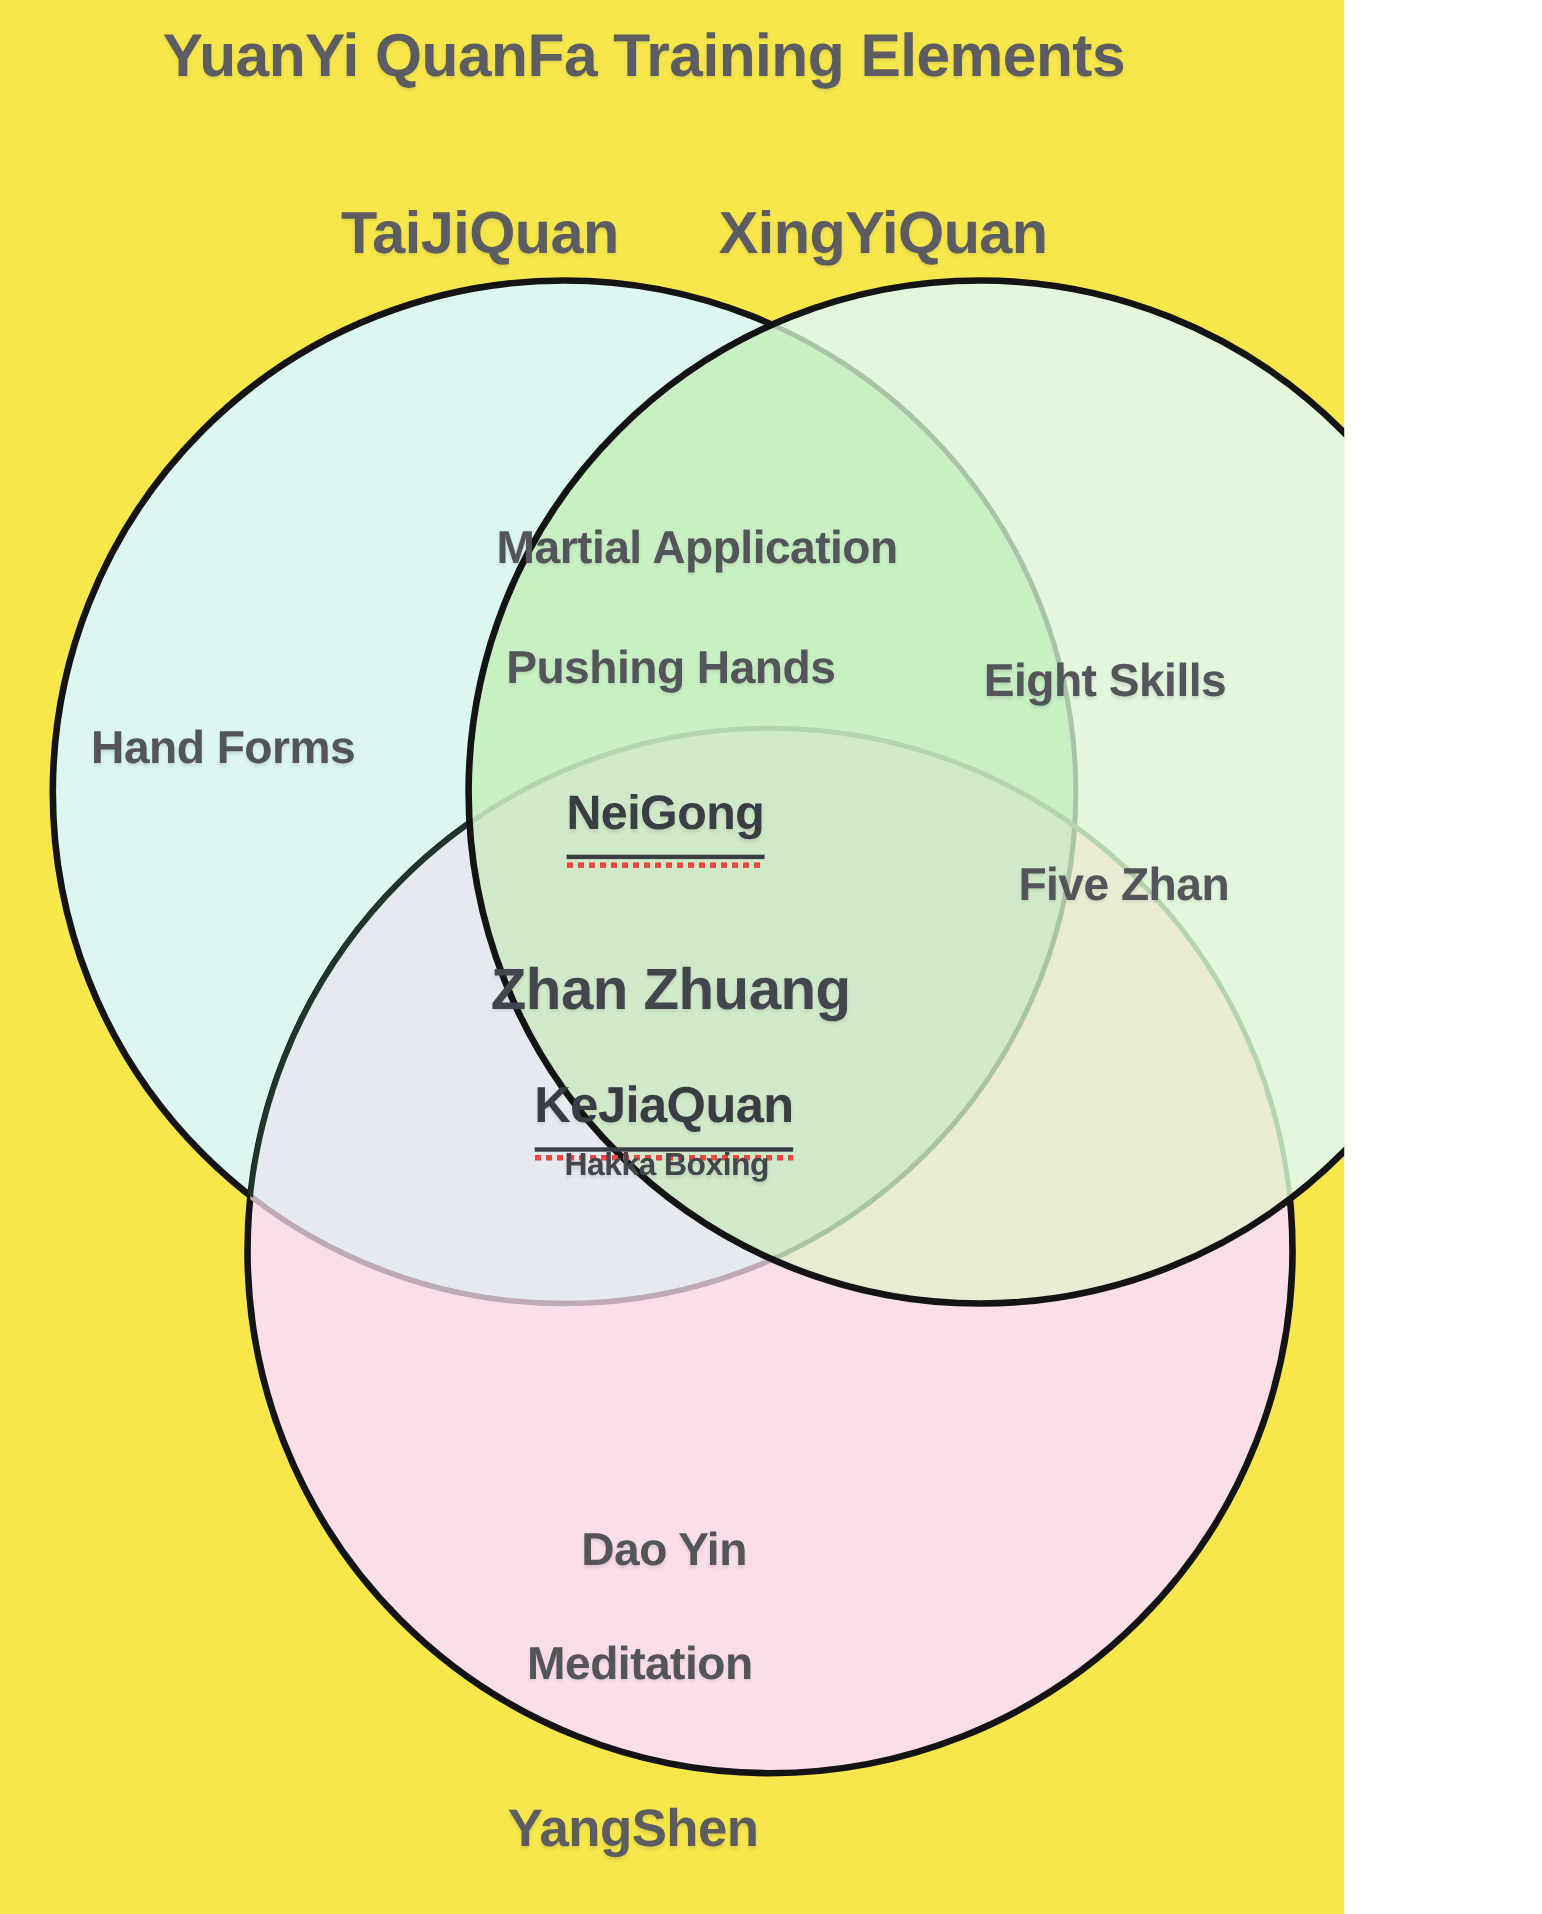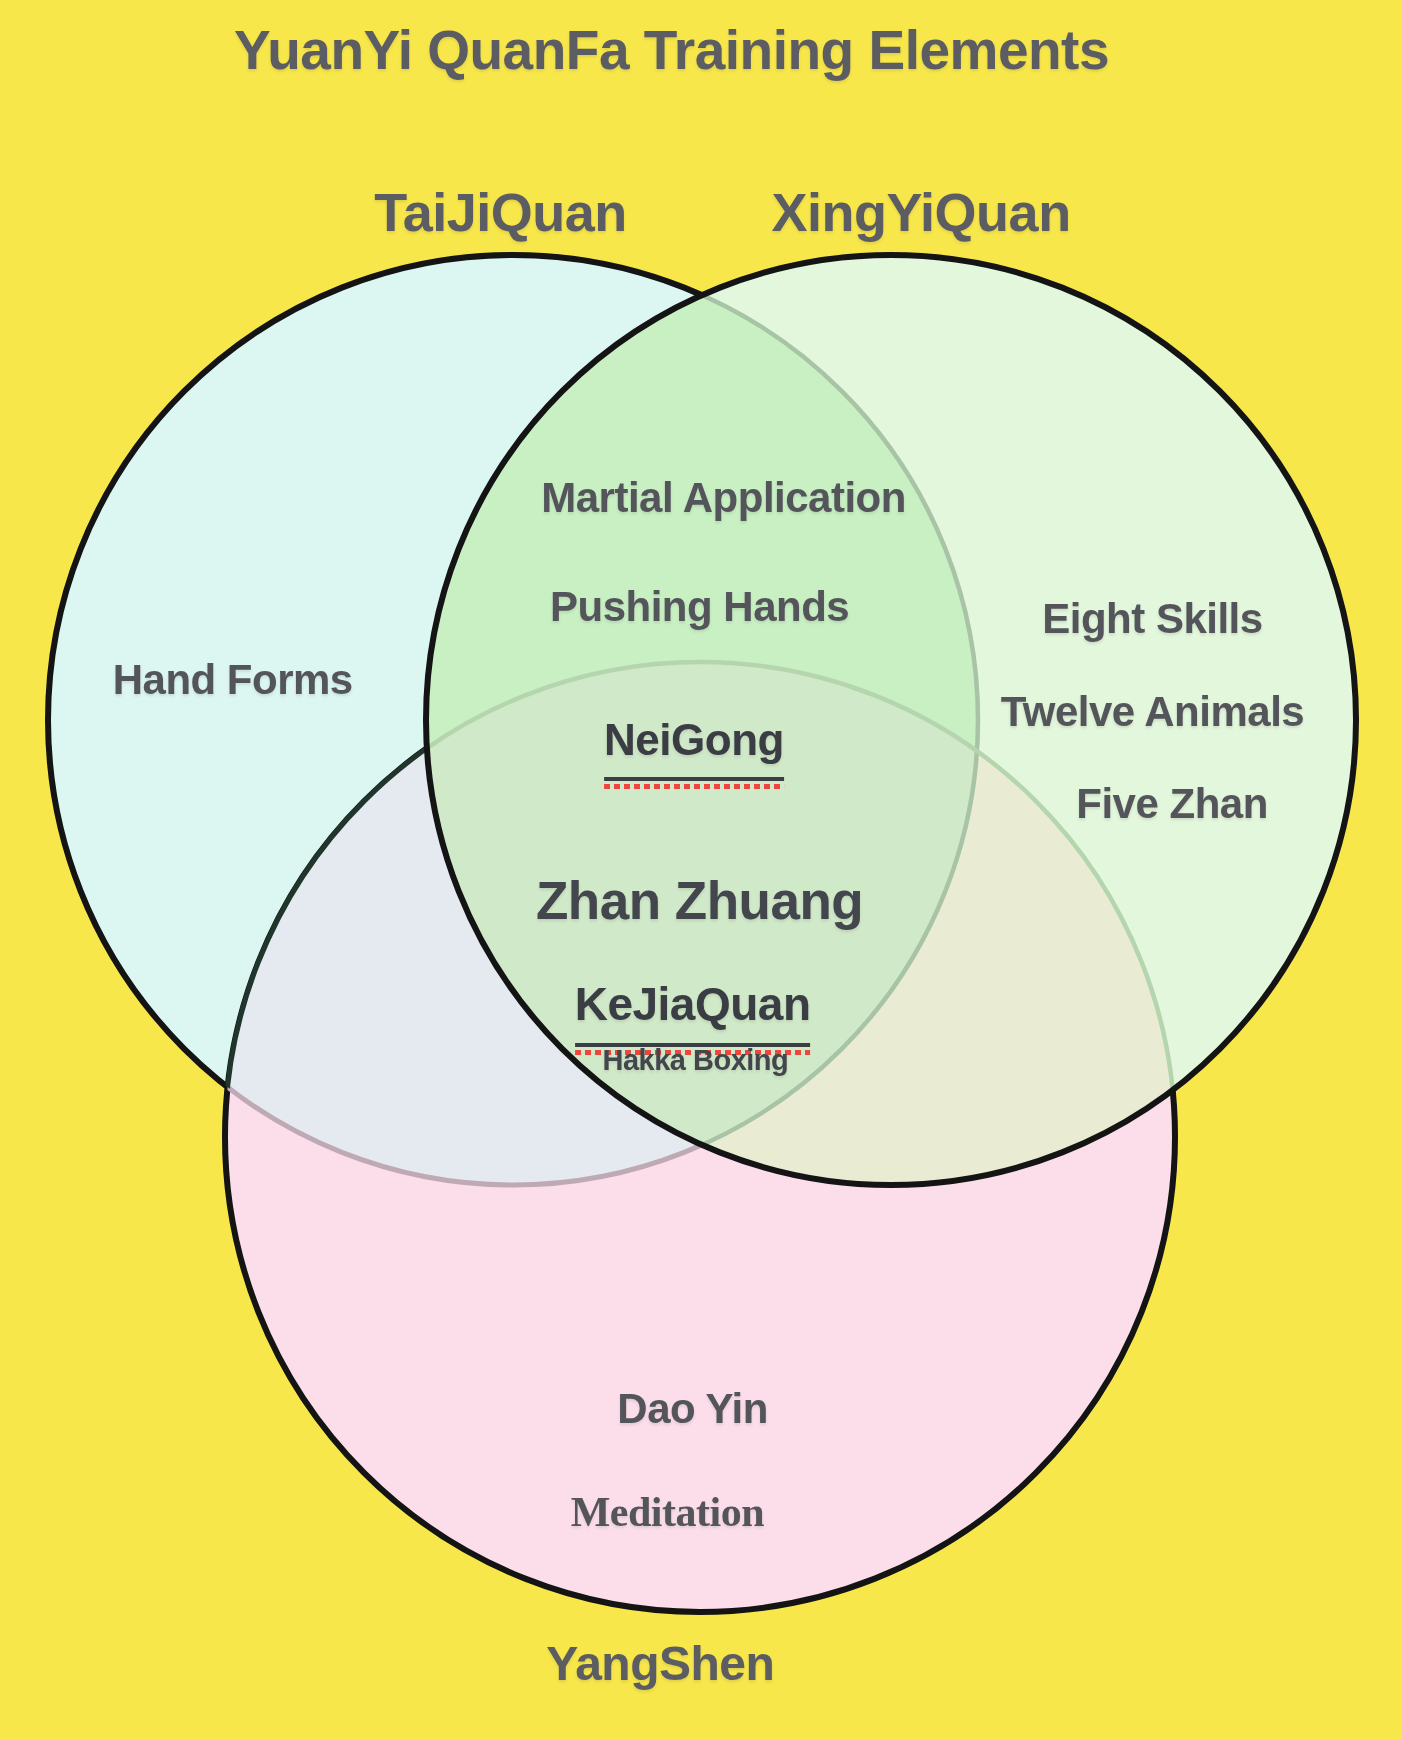--- a/index.html
+++ b/index.html
@@ -1,19 +1,19 @@
 <!DOCTYPE html>
 <html><head>
 <meta charset="utf-8">
 <style>
   html, body { margin: 0; padding: 0; }
   body { width: 1402px; height: 1740px; }
   .stage {
     position: relative;
-    width: 1402px;
+    width: 1222px;
     height: 1740px;
     background: #5eead4;
     overflow: hidden;
     font-family: "Liberation Sans", sans-serif;
   }
   .stage svg { position: absolute; left: 0; top: 0; }
   .label {
     position: absolute;
     transform: translate(-50%, -50%);
     white-space: nowrap;
@@ -36,21 +36,21 @@
   .twelve-label  { left: 82.2%; top: 40.9%; font-size: 42px; }
   .fists-label   { left: 83.6%; top: 46.2%; font-size: 42px; }
 
   .neigong-label { left: 49.5%; top: 43.2%; font-size: 44px; color: #3a3d43; }
   .zhan-label    { left: 49.9%; top: 51.7%; font-size: 53px; color: #43464c; text-align: right; }
   .kejia-label   { left: 49.4%; top: 58.4%; font-size: 46px; color: #3a3d43; }
   .hakka-label   { left: 49.6%; top: 60.9%; font-size: 29px; color: #43464c; }
 
   .baduanjin-label { left: 49.6%; top: 75.1%; font-size: 44px; color: #45474d; }
   .daoyin-label    { left: 49.4%; top: 81.0%; font-size: 42px; }
-  .meditation-label{ left: 47.6%; top: 86.9%; font-size: 42px; font-family: Liberation Serif, serif; }
+  .meditation-label{ left: 47.6%; top: 86.9%; font-size: 42px; }
 
   .link-line {
     display: inline-block;
     border-bottom: 4px solid currentColor;
     padding-bottom: 12px;
     text-align: right;
   }
   .squiggle {
     height: 5px;
     margin-top: 3px;
@@ -123,21 +123,20 @@
   <div class="label heading taiji-label">TaiJiQuan</div>
   <div class="label heading xingyi-label">XingYiQuan</div>
   <div class="label heading yangshen-label">YangShen</div>
 
   <div class="label martial-label">Martial Application</div>
   <div class="label pushing-label">Pushing Hands</div>
 
   <div class="label handforms-label">Hand Forms</div>
 
   <div class="label eight-label">Eight Skills</div>
-  <div class="label twelve-label">Twelve Animals</div>
   <div class="label fists-label">Five Zhan</div>
 
   <div class="label neigong-label">
     <span class="link-line">NeiGong</span>
     <div class="squiggle"></div>
   </div>
   <div class="label zhan-label">Zhan Zhuang</div>
   <div class="label kejia-label">
     <span class="link-line">KeJiaQuan</span>
     <div class="squiggle"></div>

